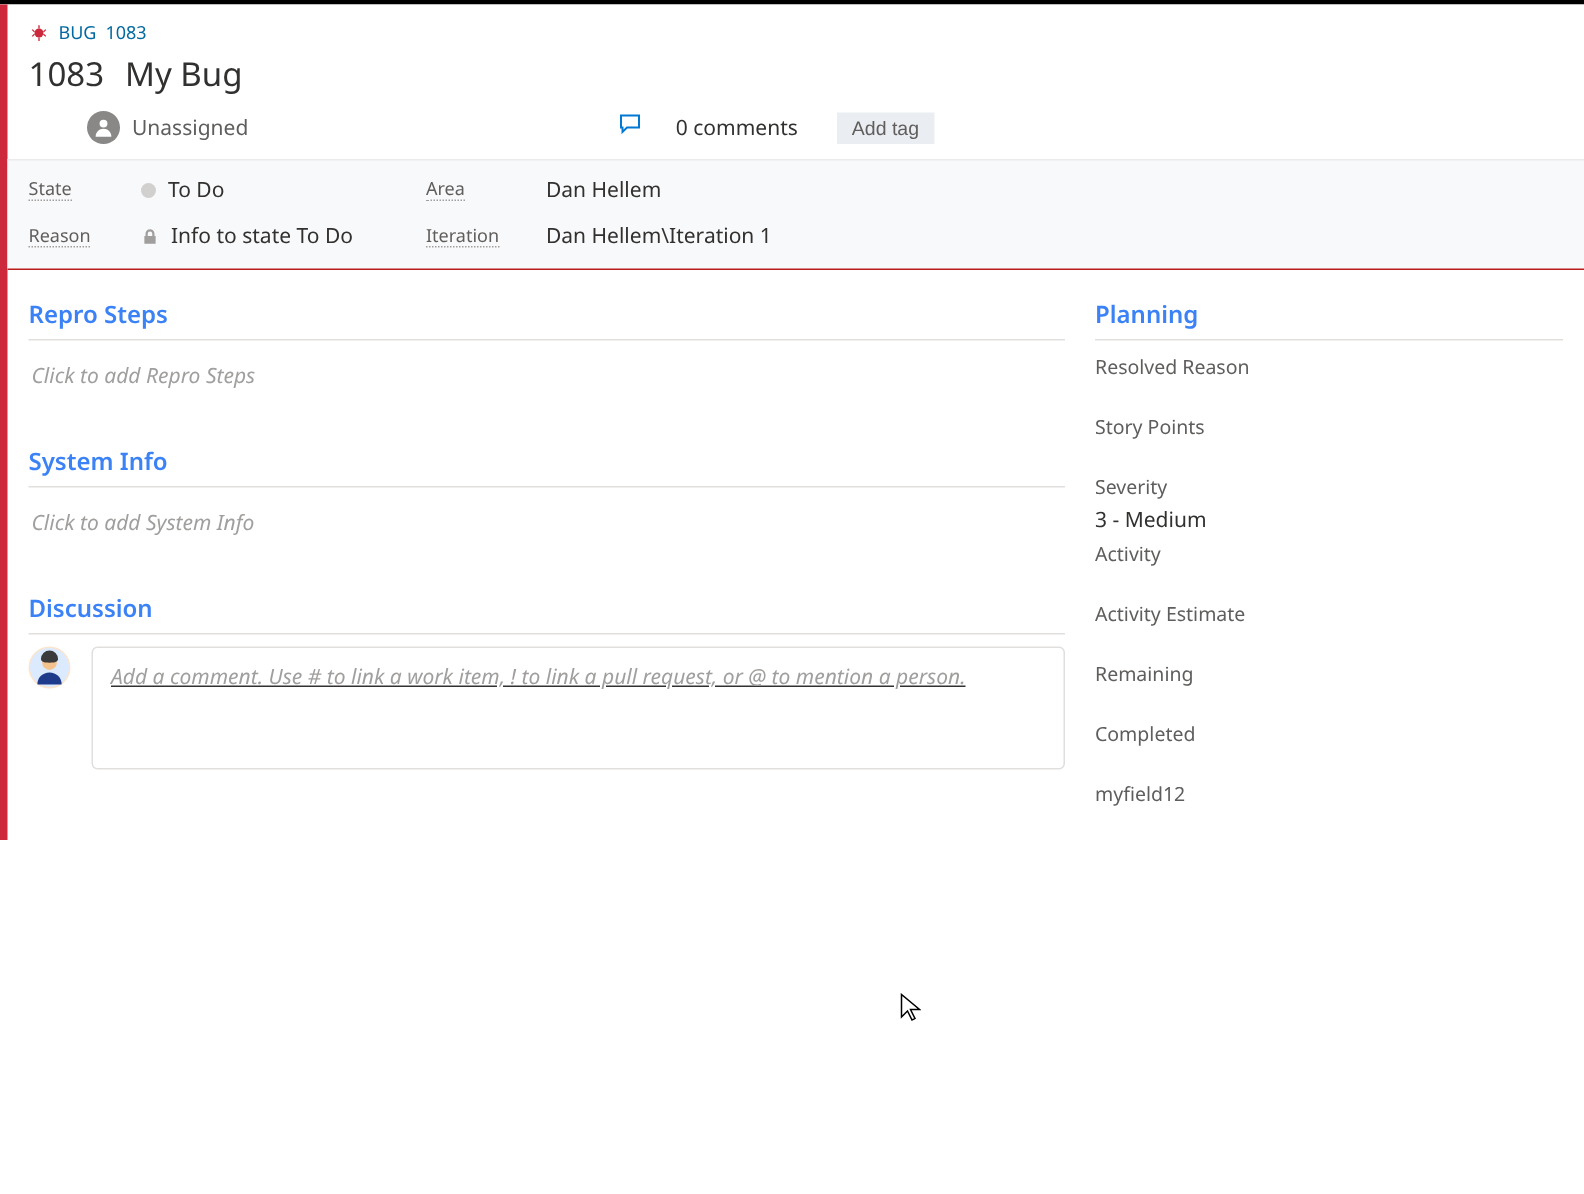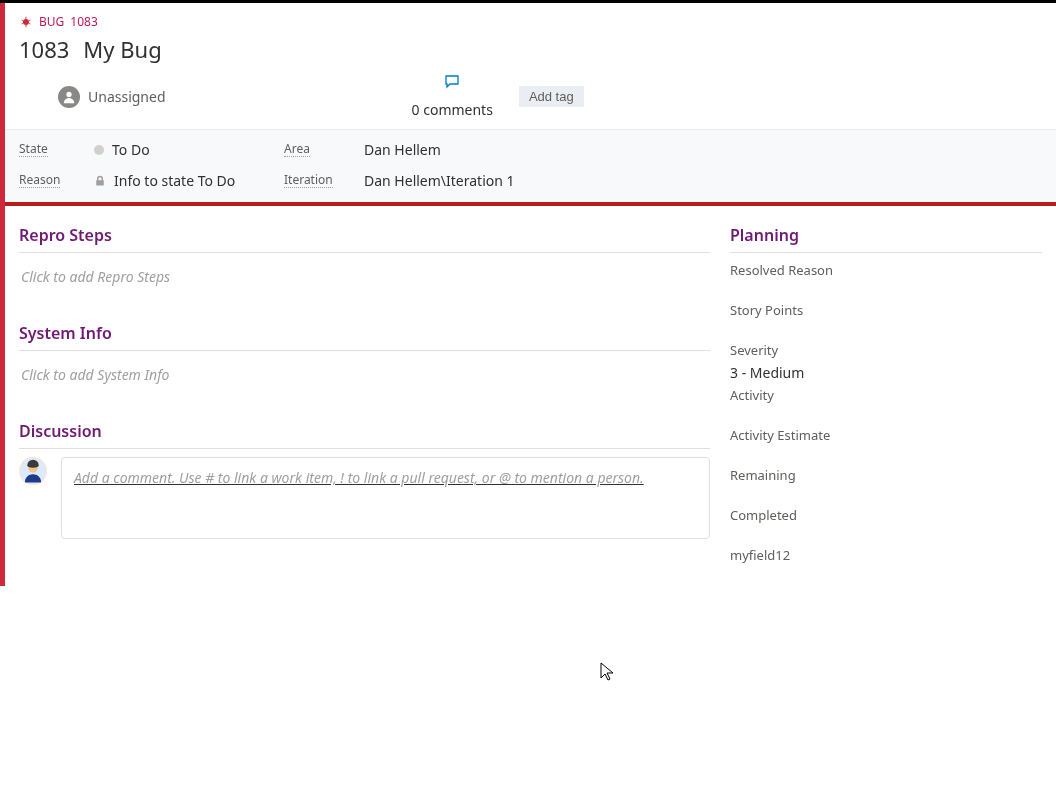--- a/index.html
+++ b/index.html
@@ -18,21 +18,21 @@
       border-left: 5px solid #cc293d;
       background: #fff;
     }
     
     .crumb {
       display: flex;
       align-items: center;
       gap: 6px;
       padding: 10px 14px 2px;
       font-size: 12px;
-      color: #be185d;
+      color: #0369a1;
     }
     .bug-glyph {
       width: 14px; height: 14px;
       display: inline-flex; align-items: center; justify-content: center;
     }
     .bug-glyph svg { width: 12px; height: 12px; fill: #cc293d; }
     
     .title-row {
       display: flex;
       align-items: baseline;
@@ -61,41 +61,40 @@
       border-radius: 50%;
       background: #8a8886;
       display: inline-flex;
       align-items: center; justify-content: center;
     }
     .assignee-icon svg { width: 14px; height: 14px; fill: #fff; }
     .spacer-flex { flex: 0 0 220px; }
     .comments-btn {
       display: inline-flex;
       align-items: center;
-      gap: 6px;
+      gap: 23px;
       color: #323130;
       cursor: pointer;
       margin-left: 10px;
-      flex-direction: column;
     }
     .comments-btn svg { width: 16px; height: 16px; fill: #0078d4; }
     .addtag-btn {
       margin-left: 18px;
       padding: 3px 10px;
       background: #eaeef2;
       color: #605e5c;
       font-size: 13px;
       border: none;
       cursor: pointer;
     }
     
     .band {
       background: #f8f9fa;
       border-top: 1px solid #edebe9;
-      border-bottom: 4px solid #b91c1c;
+      border-bottom: 1px solid #b91c1c;
       padding: 10px 14px 12px;
       display: grid;
       grid-template-columns: 65px 180px 70px 1fr;
       row-gap: 12px;
       column-gap: 10px;
       align-items: center;
     }
     .band-label {
       font-size: 12px;
       color: #605e5c;
@@ -128,21 +127,21 @@
       flex: 1;
       padding: 18px 0 0 14px;
     }
     .right-col {
       width: 326px;
       padding: 18px 14px 0 0;
     }
     .section-head {
       font-size: 16px;
       font-weight: 600;
-      color: #701a75;
+      color: #3b82f6;
       padding-bottom: 6px;
       border-bottom: 1px solid #e1dfdd;
       margin-bottom: 8px;
     }
     .placeholder-text {
       color: #a19f9d;
       font-style: italic;
       font-size: 14px;
       padding: 6px 2px;
       cursor: text;

